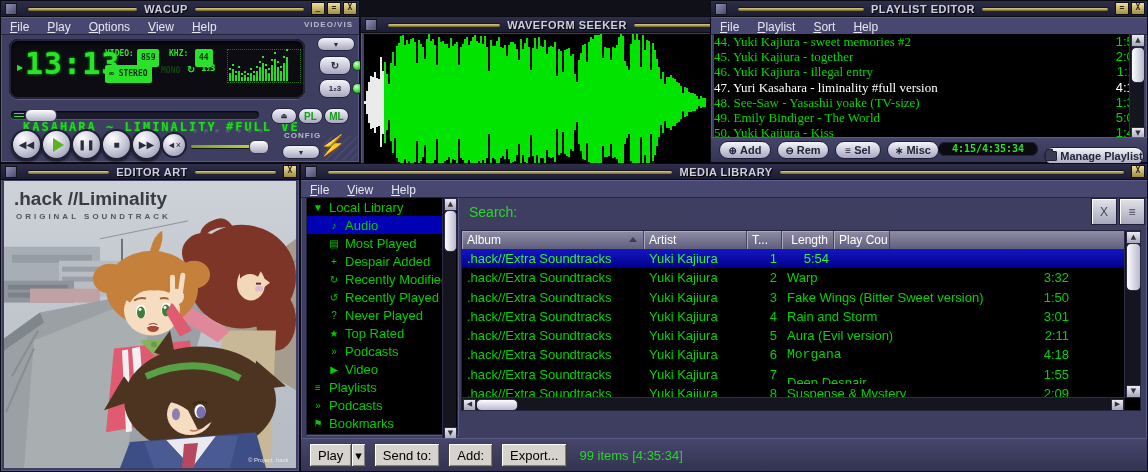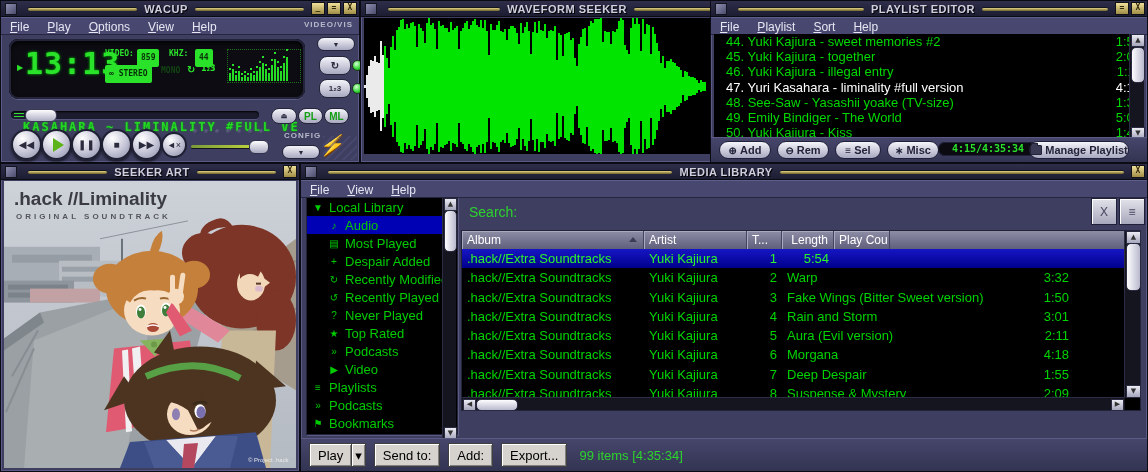--- a/index.html
+++ b/index.html
@@ -49,29 +49,29 @@
        background:radial-gradient(circle at 35% 28%,#fff,#b9b9ce 60%,#8d8da6);display:flex;align-items:center;justify-content:center;font-size:9px;color:#2b2b3e;}
   .volline{position:absolute;left:30px;top:16px;width:78px;height:3px;background:linear-gradient(90deg,#7a9a3a,#cde23e);border-radius:2px;box-shadow:0 1px 0 #14141f;}
   .volthumb{position:absolute;left:88px;top:11px;width:18px;height:12px;border-radius:6px;background:linear-gradient(#fdfdff,#a9a9c0);border:1px solid #32324c;}
   .voldots{position:absolute;left:32px;top:0px;display:flex;gap:6px;}
   .voldots i{width:5px;height:5px;border-radius:50%;background:radial-gradient(circle at 35% 30%,#62628a,#2c2c46);}
   .config-lab{position:absolute;left:283px;top:130px;font-size:8px;font-weight:bold;letter-spacing:1px;color:#b9b9cc;}
   .bolt{position:absolute;left:320px;top:132px;font-size:20px;color:#ff9518;text-shadow:1px 1px 0 #7a3c00;transform:skewX(-12deg);}
   .hatch{position:absolute;right:2px;bottom:2px;width:34px;height:24px;
          background:repeating-linear-gradient(135deg,#50507a 0 2px,transparent 2px 6px);opacity:.5;}
   
-  #waveseek{left:360px;top:0;width:410px;height:163px;}
+  #waveseek{left:360px;top:16px;width:410px;height:163px;}
   .wavebody{position:absolute;left:3px;top:17px;right:3px;bottom:8px;background:#000;overflow:hidden;}
   .wavebars{position:absolute;left:0;top:0;width:100%;height:100%;display:flex;align-items:center;}
   .wavebars i{display:block;width:2px;flex:0 0 auto;}
   
   #pledit{left:710px;top:0;width:438px;height:163px;}
   .pl-list{position:absolute;left:3px;top:33px;right:3px;height:106px;background:#000;overflow:hidden;}
   .pl-row{display:flex;height:15.2px;line-height:15.2px;font-size:13px;color:#00d800;white-space:nowrap;}
-  .pl-row .t{flex:1;overflow:hidden;padding-left:12px;}
+  .pl-row .t{flex:1;overflow:hidden;padding-left:0;font-family:Liberation Serif, serif;}
   .pl-row .d{width:34px;text-align:right;padding-right:3px;}
   .pl-row.cur{color:#ffffff;}
   .pl-scroll{position:absolute;right:3px;top:33px;width:14px;height:106px;background:#15151f;border-left:1px solid #2c2c44;}
   .sc-btn{position:absolute;left:1px;width:12px;height:11px;background:linear-gradient(#ececf4,#a6a6bd);border:1px solid #2a2a40;
           font:bold 7px/10px "DejaVu Sans",sans-serif;text-align:center;color:#333;}
   .sc-thumb{position:absolute;left:1px;width:12px;border-radius:5px;background:linear-gradient(90deg,#fdfdff,#b9b9ce);border:1px solid #2a2a40;}
   .pl-bottom{position:absolute;left:0;bottom:0;width:100%;height:24px;background:linear-gradient(#46466c,#333352);border-top:1px solid #5a5a84;}
   .pl-pill{position:absolute;top:3px;height:16px;border-radius:9px;background:linear-gradient(#f4f4fa,#a8a8c0);border:1px solid #20203a;
            display:flex;align-items:center;justify-content:center;font:bold 11px "Liberation Sans",sans-serif;color:#23233a;gap:3px;cursor:default;}
   .pl-pill .glyph{font-size:10px;}
@@ -510,32 +510,32 @@
         </div>
       <div class="pl-pill" style="left:124px;width:44px;">
           <span class="glyph">≡</span>
           <span>Sel</span>
         </div>
       <div class="pl-pill" style="left:176px;width:50px;">
           <span class="glyph">∗</span>
           <span>Misc</span>
         </div>
       <div class="pl-lcd">4:15/4:35:34</div>
-      <div class="pl-pill" style="left:318px;width:98px;">
+      <div class="pl-pill" style="left:333px;width:98px;margin-top:6px;">
           <span class="folder-ico"></span>
           <span>Manage Playlist</span>
         </div>
     </div>
   </div>
 
   <div class="window" id="albumart">
     <div class="titlebar">
       <div class="tb-icon"></div>
       <div class="tb-line"></div>
-      <div class="tb-title">SEEKER ART</div>
+      <div class="tb-title">EDITOR ART</div>
       <div class="tb-line"></div>
       <div class="tb-btn">X</div>
     </div>
     <div class="artbody">
       <svg viewBox="0 0 292 288" preserveAspectRatio="none">
         <defs>
           <linearGradient id="sky" x1="0" y1="0" x2="0" y2="1">
             <stop offset="0" stop-color="#cdd1d8"></stop>
               <stop offset="1" stop-color="#b4bac2"></stop>
           </linearGradient>
@@ -760,29 +760,29 @@
             <span class="c" style="width: 103px; text-align: left;">Yuki Kajiura</span>
             <span class="c" style="width: 35px; text-align: right;">5</span>
             <span class="c" style="width: 240px; text-align: left;">Aura (Evil version)</span>
             <span class="c" style="width: 52px; text-align: right;">2:11</span>
             <span class="c" style="width: 56px; text-align: right;"></span>
           </div>
           <div class="ml-row">
             <span class="c" style="width: 182px; text-align: left;">.hack//Extra Soundtracks</span>
             <span class="c" style="width: 103px; text-align: left;">Yuki Kajiura</span>
             <span class="c" style="width: 35px; text-align: right;">6</span>
-            <span class="c" style="width: 240px; text-align: left;">Morgana</span>
+            <span class="c" style="width: 240px; text-align: left; font-family: Liberation Mono, monospace;">Morgana</span>
             <span class="c" style="width: 52px; text-align: right;">4:18</span>
             <span class="c" style="width: 56px; text-align: right;"></span>
           </div>
           <div class="ml-row">
             <span class="c" style="width: 182px; text-align: left;">.hack//Extra Soundtracks</span>
             <span class="c" style="width: 103px; text-align: left;">Yuki Kajiura</span>
             <span class="c" style="width: 35px; text-align: right;">7</span>
-            <span class="c" style="width: 240px; text-align: left;">Deep Despair</span>
+            <span class="c" style="width: 240px; text-align: left; margin-top: 8px;">Deep Despair</span>
             <span class="c" style="width: 52px; text-align: right;">1:55</span>
             <span class="c" style="width: 56px; text-align: right;"></span>
           </div>
           <div class="ml-row">
             <span class="c" style="width: 182px; text-align: left;">.hack//Extra Soundtracks</span>
             <span class="c" style="width: 103px; text-align: left;">Yuki Kajiura</span>
             <span class="c" style="width: 35px; text-align: right;">8</span>
             <span class="c" style="width: 240px; text-align: left;">Suspense &amp; Mystery</span>
             <span class="c" style="width: 52px; text-align: right;">2:09</span>
             <span class="c" style="width: 56px; text-align: right;"></span>

